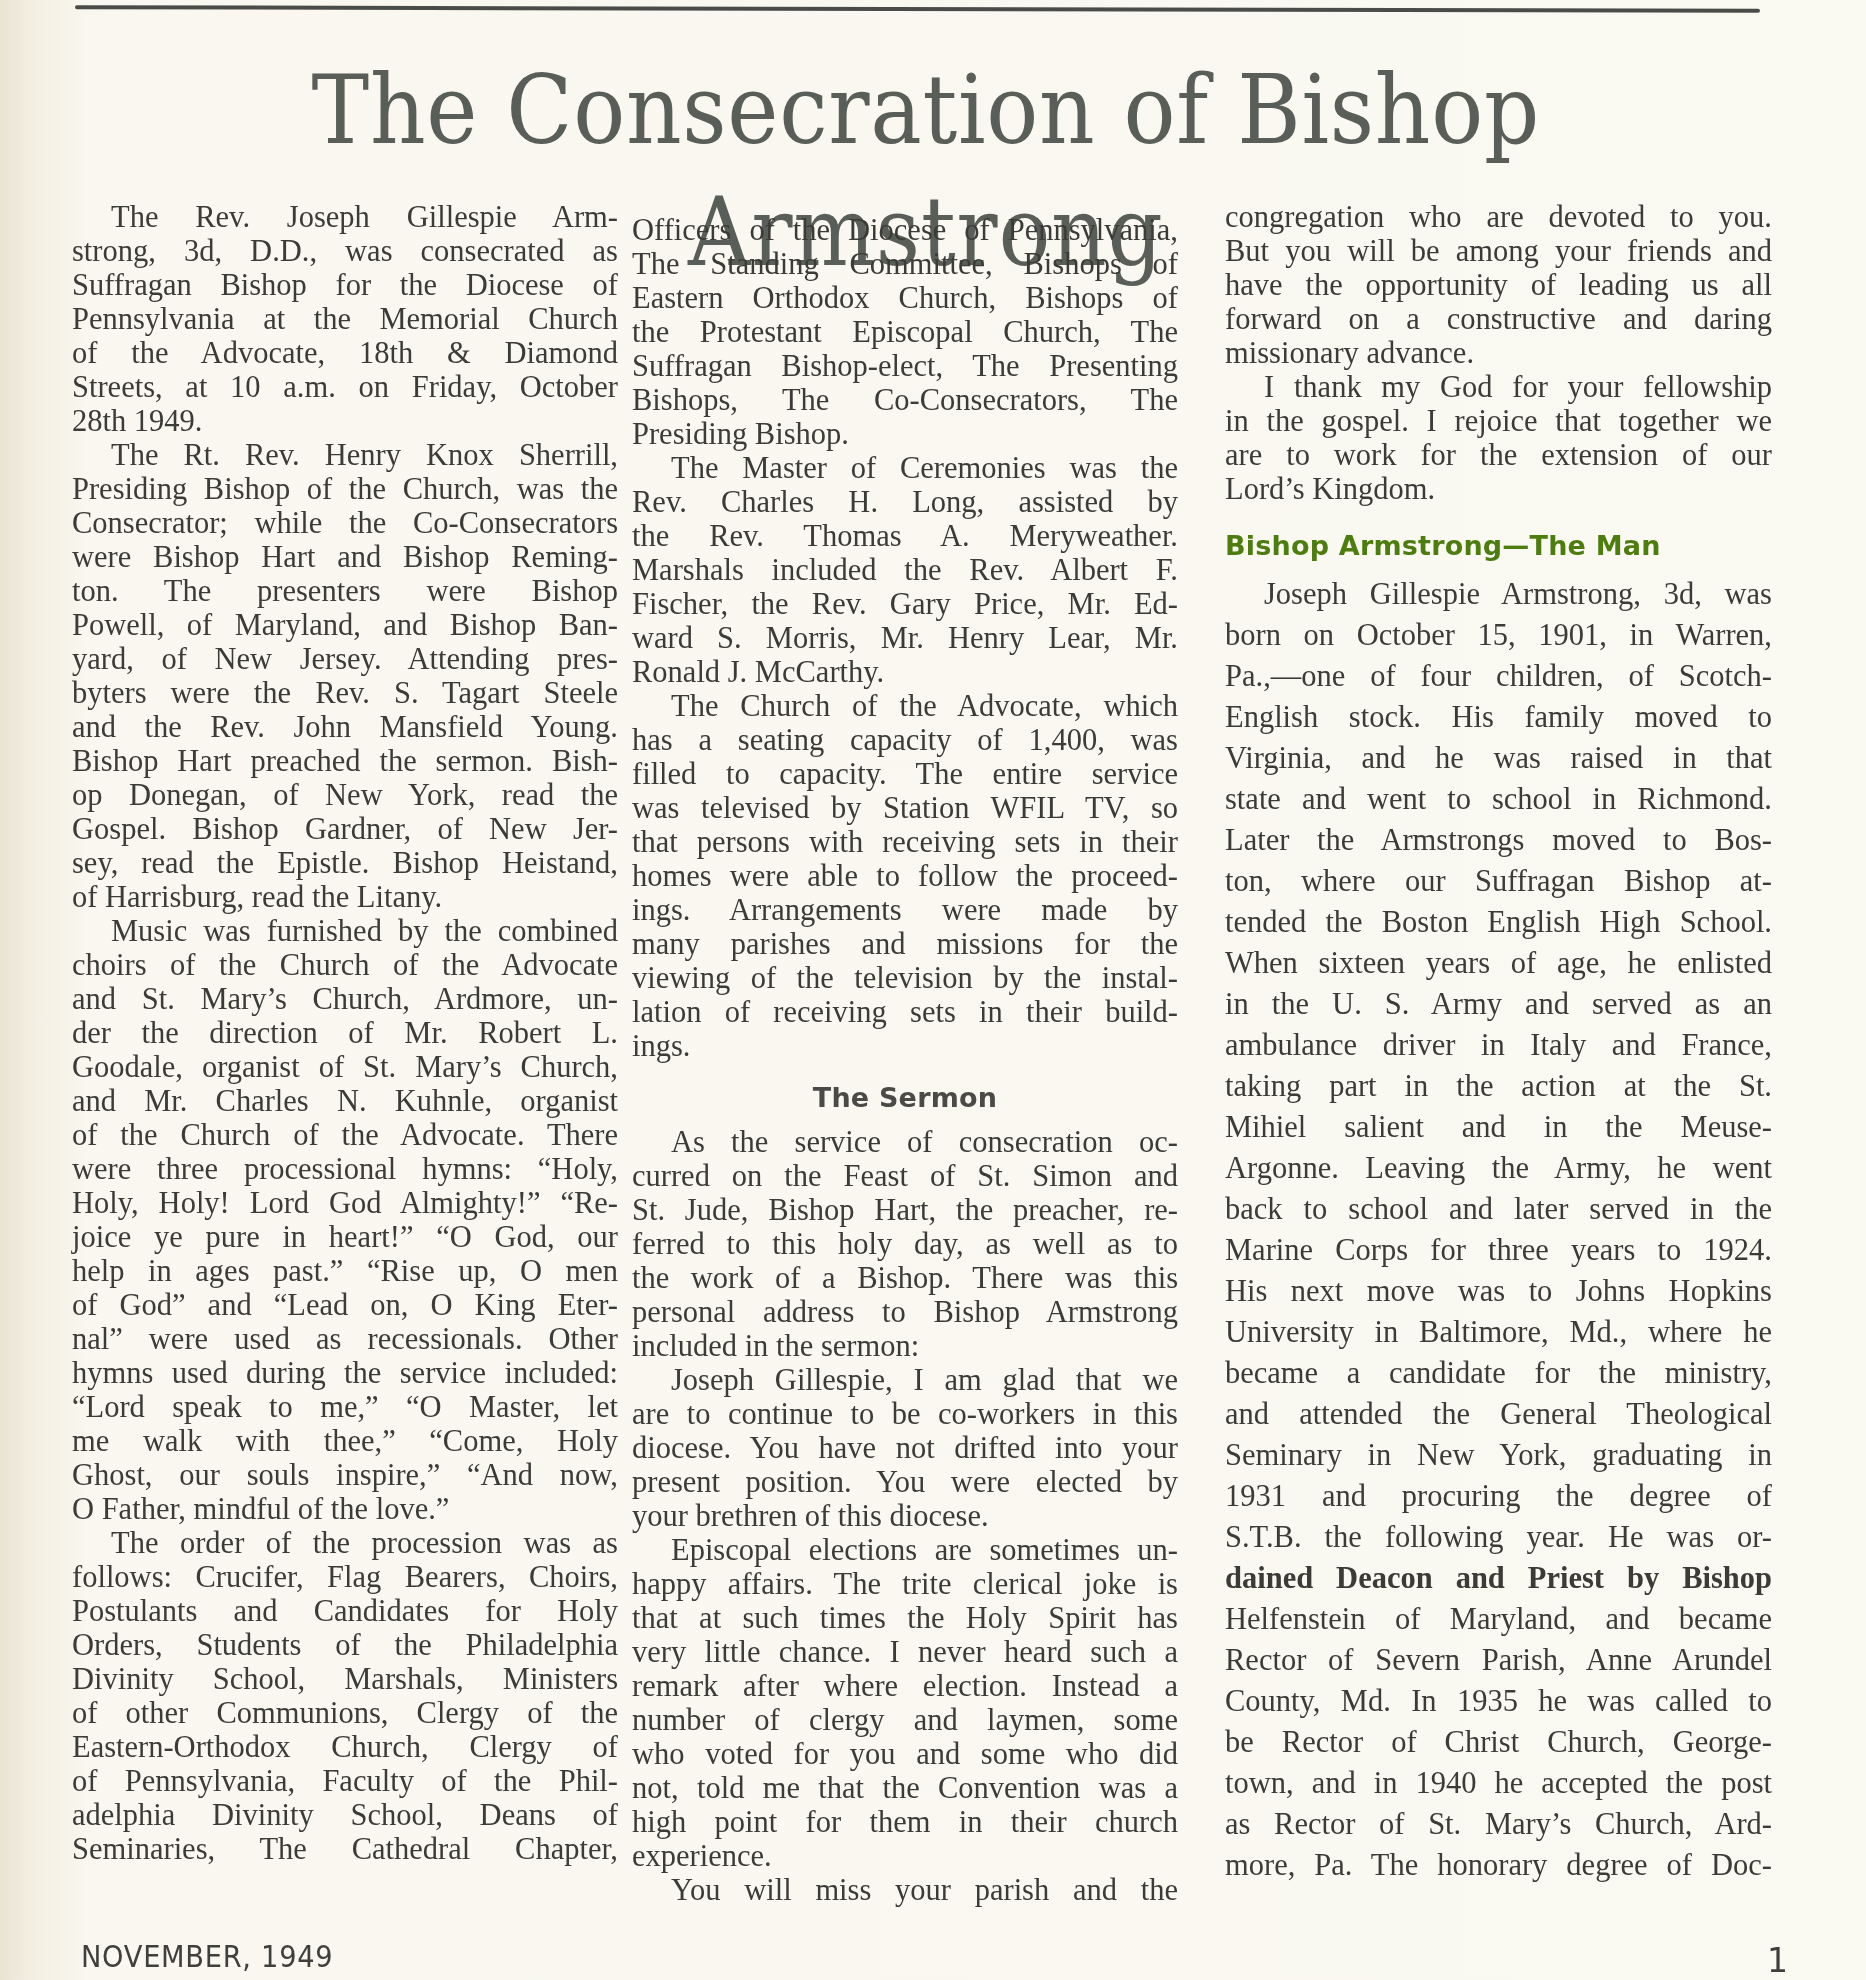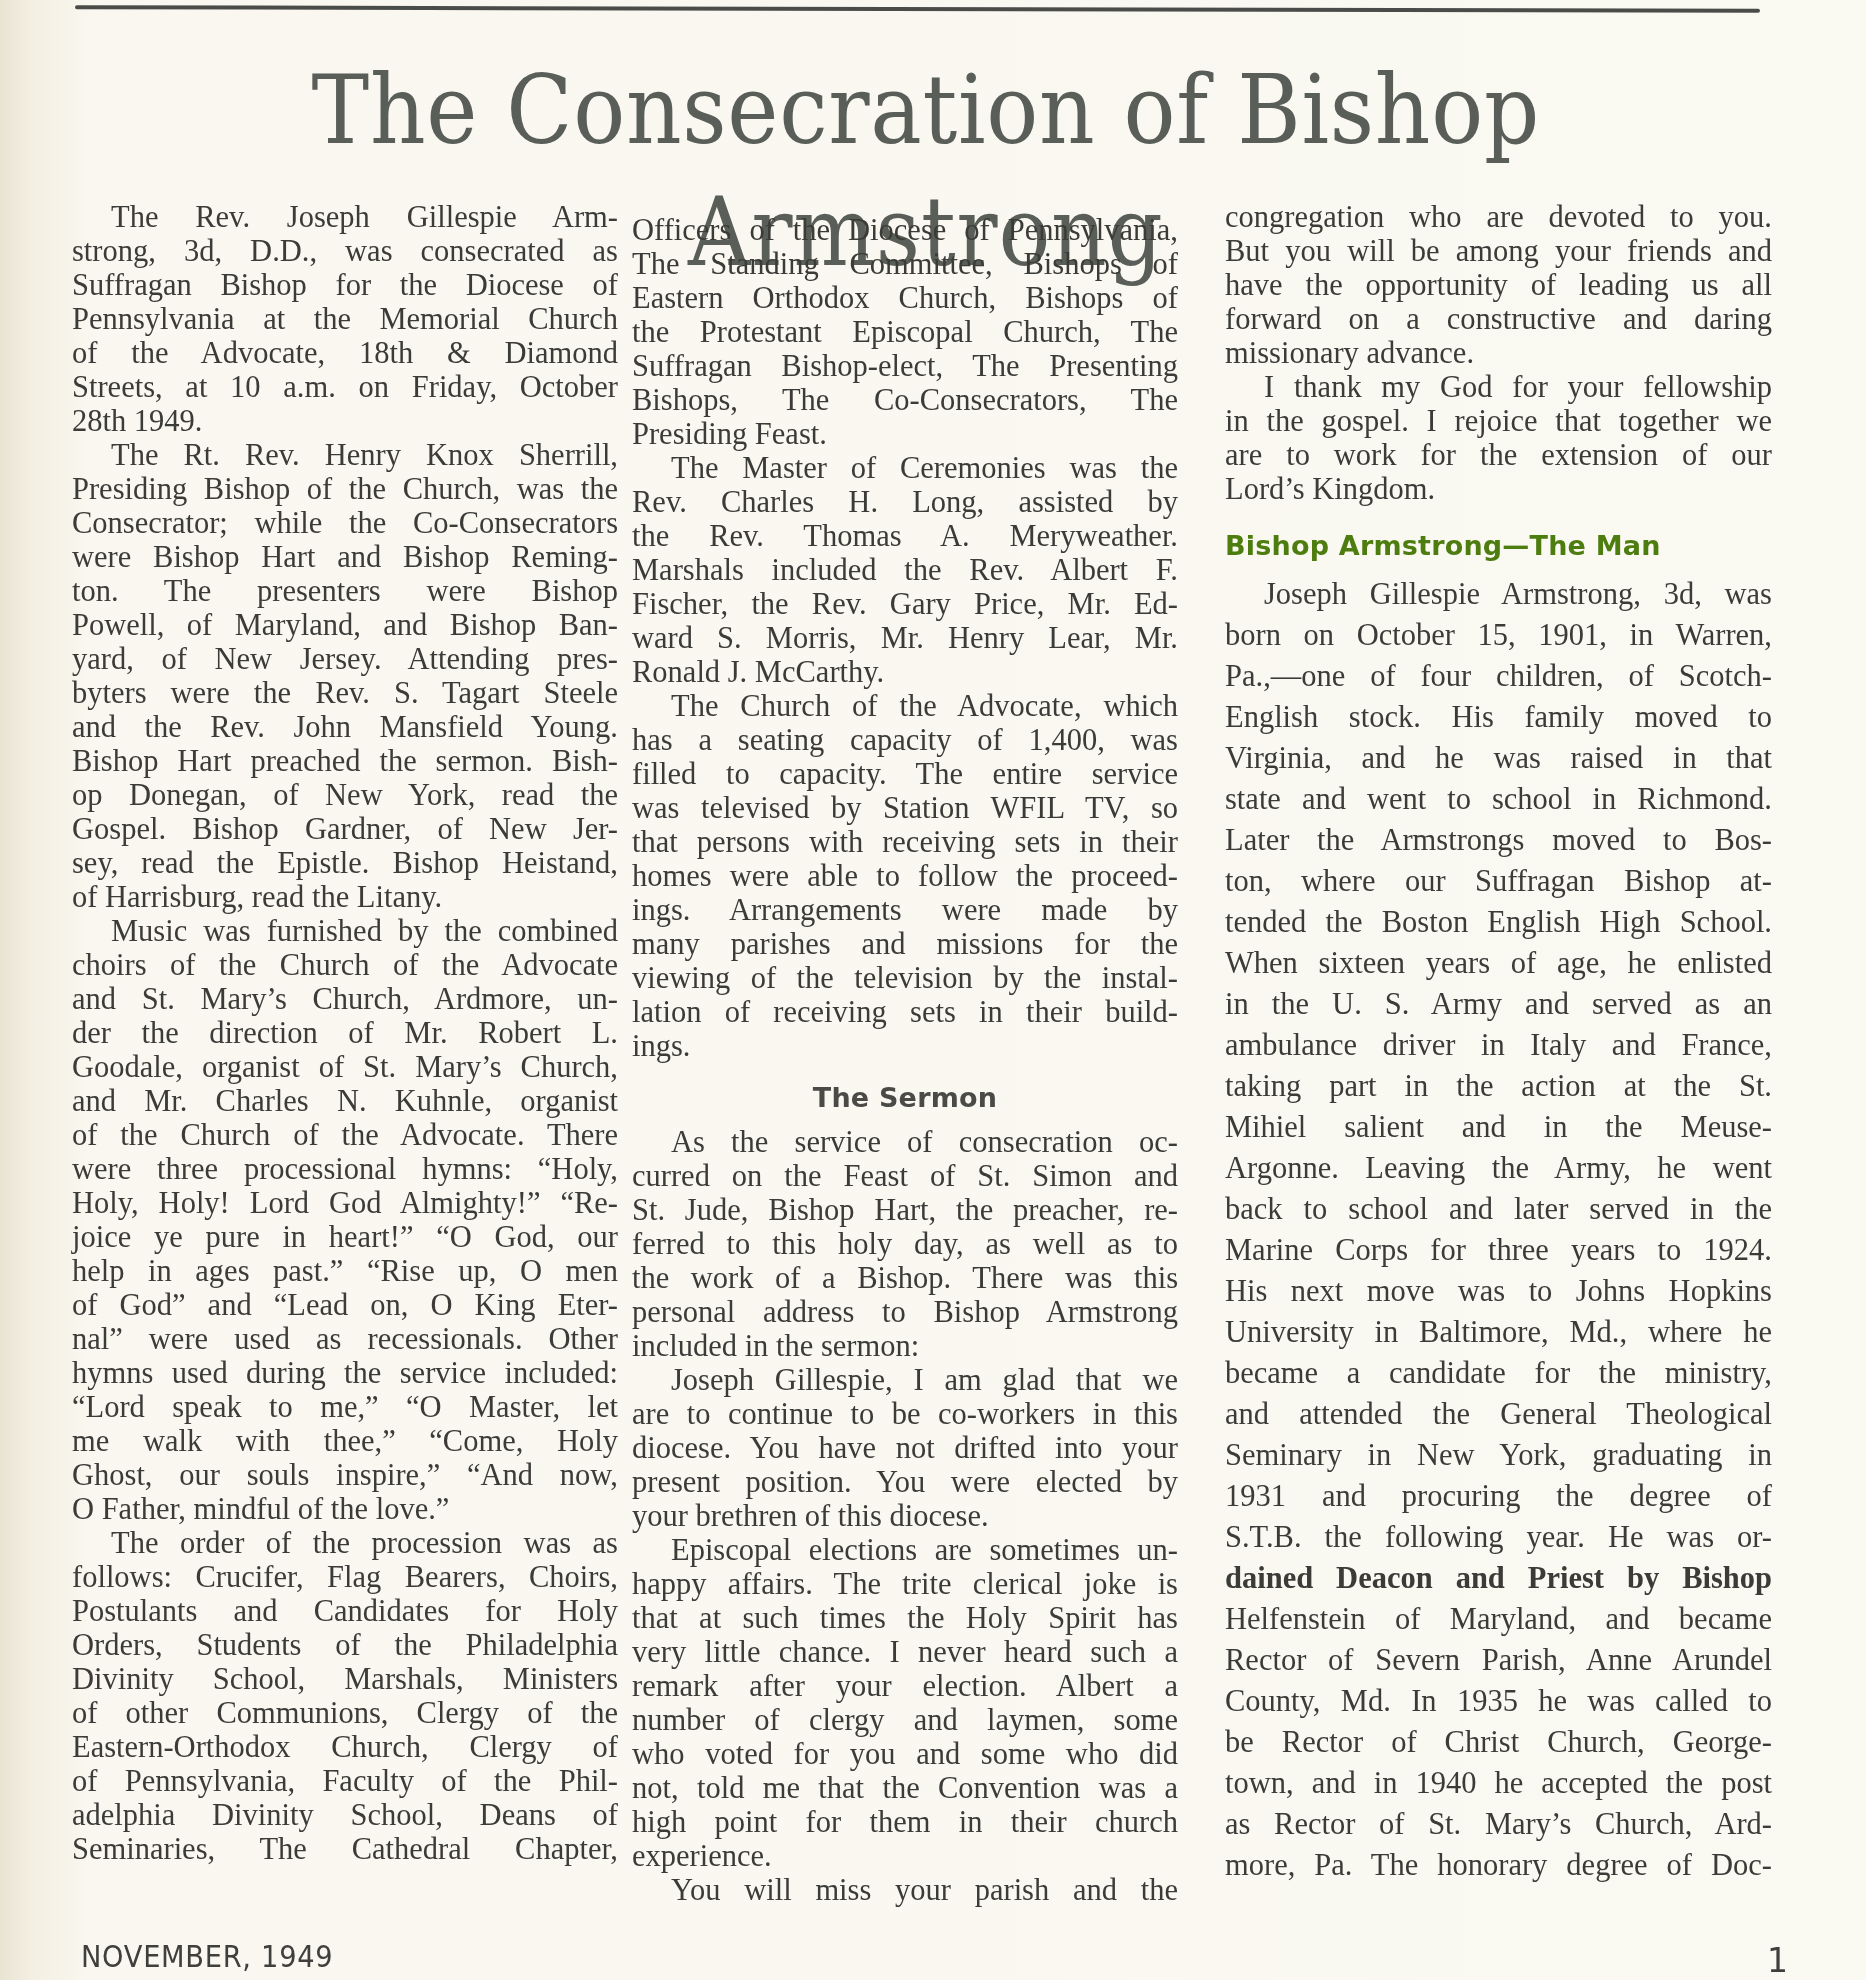--- a/index.html
+++ b/index.html
@@ -126,21 +126,21 @@
     </p>
   </div>
 <div class="col col2">
     <p class="noindent">
       <span class="line" style="text-indent: 0px;">Officers of the Diocese of Pennsylvania,</span>
       <span class="line" style="text-indent: 0px;">The Standing Committee, Bishops of</span>
       <span class="line" style="text-indent: 0px;">Eastern Orthodox Church, Bishops of</span>
       <span class="line" style="text-indent: 0px;">the Protestant Episcopal Church, The</span>
       <span class="line" style="text-indent: 0px;">Suffragan Bishop-elect, The Presenting</span>
       <span class="line" style="text-indent: 0px;">Bishops, The Co-Consecrators, The</span>
-      <span class="line last" style="text-indent: 0px;">Presiding Feast.</span>
+      <span class="line last" style="text-indent: 0px;">Presiding Bishop.</span>
     </p>
     <p>
       <span class="line" style="text-indent: 39px;">The Master of Ceremonies was the</span>
       <span class="line" style="text-indent: 0px;">Rev. Charles H. Long, assisted by</span>
       <span class="line" style="text-indent: 0px;">the Rev. Thomas A. Meryweather.</span>
       <span class="line" style="text-indent: 0px;">Marshals included the Rev. Albert F.</span>
       <span class="line" style="text-indent: 0px;">Fischer, the Rev. Gary Price, Mr. Ed-</span>
       <span class="line" style="text-indent: 0px;">ward S. Morris, Mr. Henry Lear, Mr.</span>
       <span class="line last" style="text-indent: 0px;">Ronald J. McCarthy.</span>
     </p>
@@ -173,21 +173,21 @@
         <span class="line" style="text-indent: 0px;">are to continue to be co-workers in this</span>
         <span class="line" style="text-indent: 0px;">diocese. You have not drifted into your</span>
         <span class="line" style="text-indent: 0px;">present position. You were elected by</span>
         <span class="line last" style="text-indent: 0px;">your brethren of this diocese.</span>
       </p>
       <p>
         <span class="line" style="text-indent: 39px;">Episcopal elections are sometimes un-</span>
         <span class="line" style="text-indent: 0px;">happy affairs. The trite clerical joke is</span>
         <span class="line" style="text-indent: 0px;">that at such times the Holy Spirit has</span>
         <span class="line" style="text-indent: 0px;">very little chance. I never heard such a</span>
-        <span class="line" style="text-indent: 0px;">remark after your election. Albert a</span>
+        <span class="line" style="text-indent: 0px;">remark after where election. Instead a</span>
         <span class="line" style="text-indent: 0px;">number of clergy and laymen, some</span>
         <span class="line" style="text-indent: 0px;">who voted for you and some who did</span>
         <span class="line" style="text-indent: 0px;">not, told me that the Convention was a</span>
         <span class="line" style="text-indent: 0px;">high point for them in their church</span>
         <span class="line last" style="text-indent: 0px;">experience.</span>
       </p>
       <p>
         <span class="line" style="text-indent: 39px;">You will miss your parish and the</span>
       </p>
     </div>

